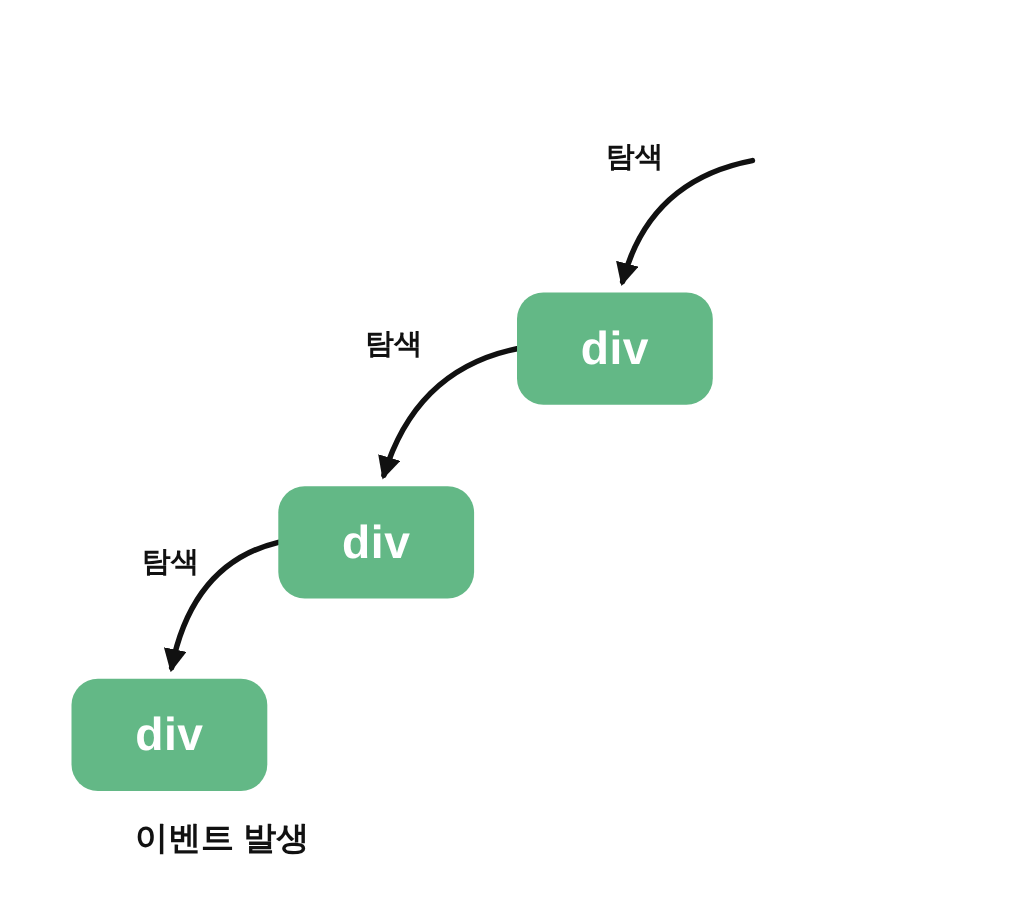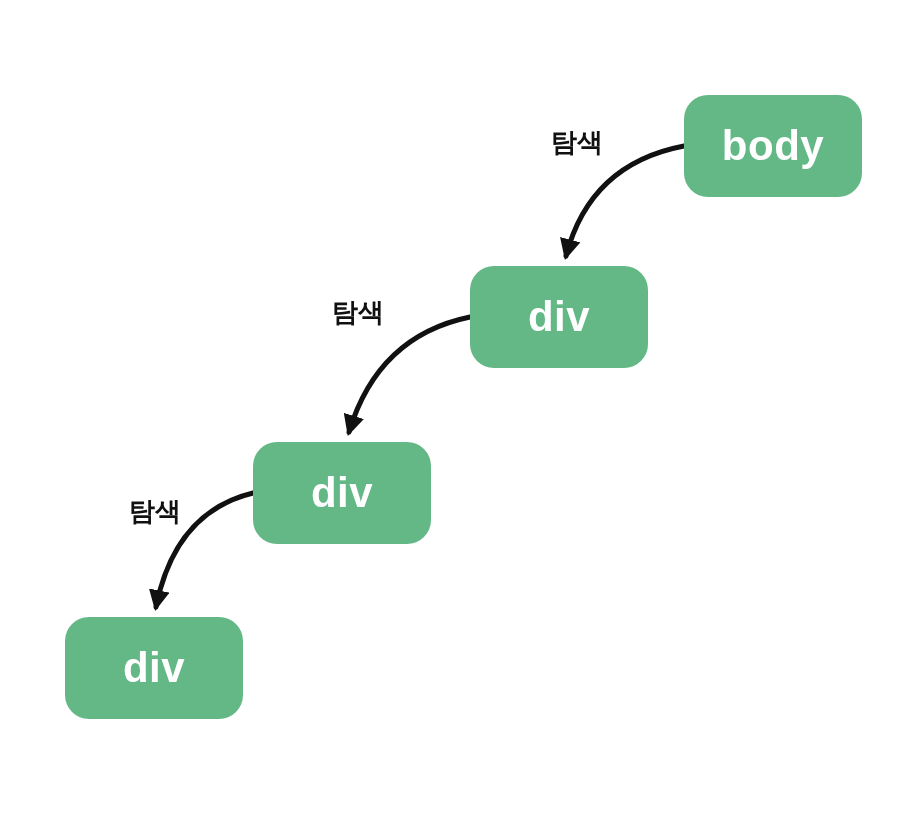--- a/index.html
+++ b/index.html
@@ -62,36 +62,34 @@
     <defs>
       <marker id="arrowhead" viewBox="0 0 10 10" refX="8" refY="5" markerWidth="4.2" markerHeight="4.2" orient="auto">
         <path class="head" d="M 0 0 L 10 5 L 0 10 z"></path>
       </marker>
     </defs>
     <path class="edge" d="M 684 146 Q 590 164 566 256" marker-end="url(#arrowhead)"></path>
     <path class="edge" d="M 470 317 Q 378 336 349 432" marker-end="url(#arrowhead)"></path>
     <path class="edge" d="M 253 493 Q 175 512 156 607" marker-end="url(#arrowhead)"></path>
   </svg>
 
-  <div class="node" style="left:684px;top:95px;">
-    <span>body</span>
-  </div>
 
   <div class="node" style="left:470px;top:266px;">
     <span>div</span>
   </div>
 
   <div class="node" style="left:253px;top:442px;">
     <span>div</span>
   </div>
 
   <div class="node" style="left:65px;top:617px;">
     <span>div</span>
   </div>
 
   <div class="edge-label" style="left:577px;top:142px;">탐색</div>
 
   <div class="edge-label" style="left:358px;top:312px;">탐색</div>
 
   <div class="edge-label" style="left:155px;top:511px;">탐색</div>
 
+  <div class="caption" style="left:202px;top:762px;">이벤트 발생</div>
 
 </div>
 
 </body></html>

